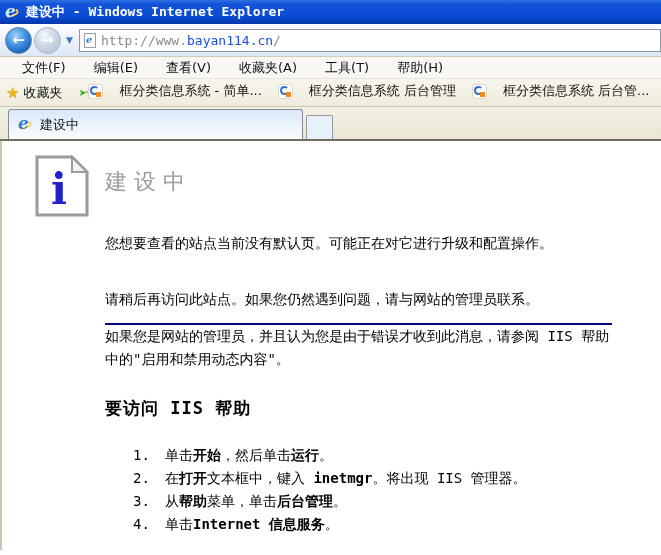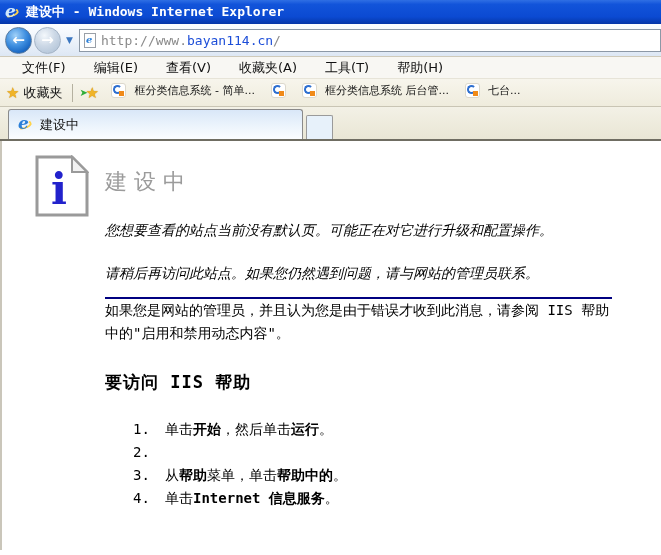--- a/index.html
+++ b/index.html
@@ -39,40 +39,40 @@
 
   
   .favbar { height:28px; display:flex; align-items:center; background:linear-gradient(180deg,#f7f5ec 0%,#efecdd 100%);
     border-bottom:1px solid #c9c5b4; padding-left:6px; white-space:nowrap; overflow:hidden; }
   .star { color:#f0b429; font-size:15px; text-shadow:0 0 1px #b87d10; }
   .favlabel { font-size:13px; color:#111; margin:0 8px 0 4px;text-align:right; }
   .vsep { width:1px; height:18px; background:#b5b1a0; margin:0 8px 0 2px; }
   .addfav { position:relative; width:22px; height:18px; margin-right:8px; }
   .addfav .star { position:absolute; left:4px; top:0; }
   .addfav .garr { position:absolute; left:-2px; top:3px; color:#2fae3a; font-size:10px; font-weight:bold; }
-  .fav-item { display:inline-flex; align-items:center; gap:8px; font-size:11px; color:#111; margin-right:16px; }
+  .fav-item { display:inline-flex; align-items:center; gap:16px; font-size:13px; color:#111; margin-right:16px; }
   .favicon { width:15px; height:15px; position:relative; background:#fff; border-radius:3px; border:1px solid #dcd8cc; flex:0 0 auto; }
   .fv-ring { position:absolute; left:1px; top:1px; width:9px; height:9px; border:2.5px solid #2e6fd0; border-right-color:transparent; border-radius:50%; }
   .fv-sq { position:absolute; right:1px; bottom:1px; width:5px; height:5px; background:#f08a19; }
 
   
   .tabbar { height:34px; background:linear-gradient(180deg,#f3f1e6 0%,#e9e6d5 100%);
     border-bottom:2px solid #6f6d62; display:flex; align-items:flex-end; padding-left:8px; }
   .tab-active { width:295px; height:30px; background:linear-gradient(180deg,#d9e7f8 0%,#ecf4fc 55%,#fbfdff 100%);
     border:1px solid #8a8a8a; border-bottom:none; border-radius:3px 3px 0 0;
     display:flex; align-items:center; gap:6px; padding:0 8px; font-size:13px; color:#111; }
   .tab-active .ie-icon .e { color:#2a7fd8; }
   .tab-stub { width:27px; height:24px; margin-left:3px; background:#e7f1fa; border:1px solid #9a9a9a; border-bottom:none; border-radius:2px 2px 0 0; }
 
   
   .content { position:relative; height:409px; background:#fff; border-left:2px solid #cac6ba;
     padding:18px 48px 0 103px; font-family:"DejaVu Sans Mono", monospace; font-size:14px; color:#000; }
   .doc-icon { position:absolute; left:33px; top:14px; }
   h1.construct { font-weight:normal; font-size:22px; color:#9b9b9b; letter-spacing:7px; margin-top:8px; }
-  .para { margin-top:23px; line-height:20px;font-style:italic; }
+  .para { margin-top:36px; line-height:20px; }
   .navy-rule { margin-top:14px; width:507px; border:none; border-top:2px solid #000080; }
   .para3 { line-height:23px; }
   h2.access { margin-top:26px; font-size:17px; font-weight:bold; letter-spacing:1px; }
   .steps { margin-top:24px; margin-left:28px; }
   .step { display:flex; line-height:23px; }
   .step-num { width:32px; flex:0 0 auto; }
   .step-text b { font-weight:bold; }
 </style>
 </head>
 <body>
@@ -120,20 +120,21 @@
           <span class="favicon">
             <span class="fv-ring"></span>
             <span class="fv-sq"></span>
           </span>
           <span>框分类信息系统 - 简单...</span>
         </span><span class="fav-item">
           <span class="favicon">
             <span class="fv-ring"></span>
             <span class="fv-sq"></span>
           </span>
+          <span>框分类信息系统 后台管理</span>
         </span><span class="fav-item">
           <span class="favicon">
             <span class="fv-ring"></span>
             <span class="fv-sq"></span>
           </span>
           <span>框分类信息系统 后台管...</span>
         </span><span class="fav-item">
           <span class="favicon">
             <span class="fv-ring"></span>
             <span class="fv-sq"></span>
@@ -167,24 +168,25 @@
     <hr class="navy-rule">
     <p class="para3">如果您是网站的管理员，并且认为您是由于错误才收到此消息，请参阅 IIS 帮助中的"启用和禁用动态内容"。</p>
     <h2 class="access">要访问 IIS 帮助</h2>
     <div class="steps">
         <div class="step">
           <span class="step-num">1.</span>
           <span class="step-text">单击<b>开始</b>，然后单击<b>运行</b>。</span>
         </div>
         <div class="step">
           <span class="step-num">2.</span>
+          <span class="step-text">在<b>打开</b>文本框中，键入 <b>inetmgr</b>。将出现 IIS 管理器。</span>
         </div>
         <div class="step">
           <span class="step-num">3.</span>
-          <span class="step-text">从<b>帮助</b>菜单，单击<b>帮助中的</b>。</span>
+          <span class="step-text">从<b>帮助</b>菜单，单击<b>后台管理</b>。</span>
         </div>
         <div class="step">
           <span class="step-num">4.</span>
           <span class="step-text">单击<b>Internet 信息服务</b>。</span>
         </div>
       </div>
   </div>
 
 </div>
 

